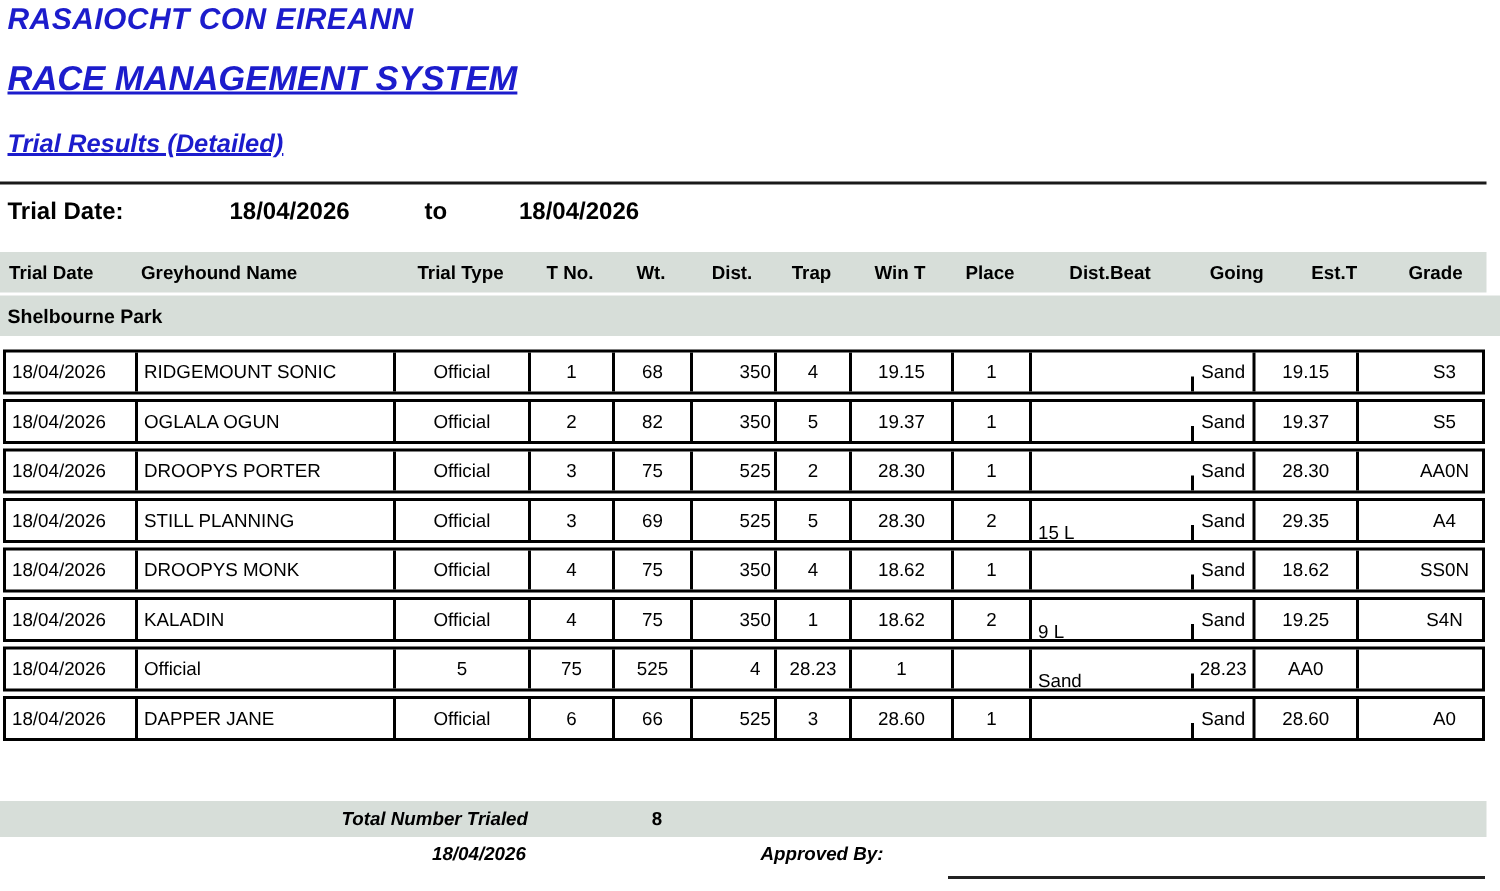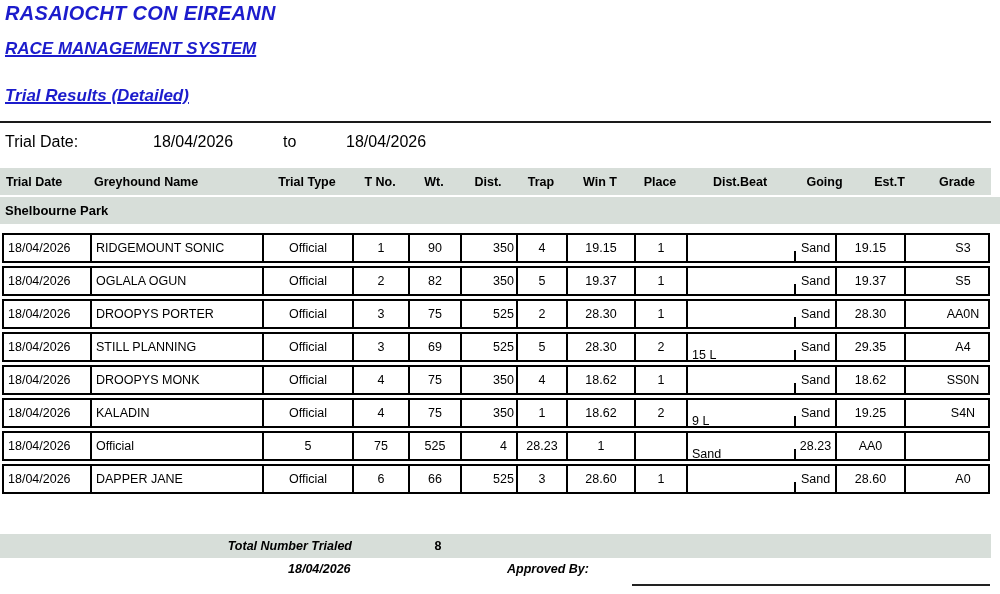--- a/index.html
+++ b/index.html
@@ -3,28 +3,28 @@
 <meta charset="utf-8">
 <style>
   html,body{margin:0;padding:0;background:#ffffff;}
   .page{position:relative;width:1000px;height:594px;background:#fff;
         font-family:"Liberation Sans",sans-serif;color:#000;overflow:hidden;}
 
   
   .title{position:absolute;left:5px;font-weight:bold;font-style:italic;
          color:var(--title-blue,#1c1ccc);white-space:nowrap;}
   .title.org{top:2px;font-size:20px;letter-spacing:.3px;}
-  .title.sys{top:39px;font-size:17px;text-decoration:underline;text-decoration-thickness:2px;}
+  .title.sys{top:39px;font-size:23px;text-decoration:underline;text-decoration-thickness:2px;}
   .title.rpt{top:86px;font-size:17px;text-decoration:underline;text-decoration-thickness:2px;}
 
   .rule{position:absolute;top:121px;left:0;width:991px;height:2px;background:#1a1a1a;}
 
   
   .filter-row{position:absolute;top:133px;left:0;width:100%;height:22px;
-              font-weight:normal;font-size:16px;}
+              font-weight:bold;font-size:16px;}
   .filter-row span{position:absolute;top:0;white-space:nowrap;}
   .f-label{left:5px;} .f-from{left:153px;} .f-to{left:283px;} .f-until{left:346px;}
 
   
   .band{position:absolute;left:0;width:991px;background:var(--band-gray,#d7ded9);}
   .head-band{top:168px;height:27px;}
   .group-band{top:197px;height:27px;padding-left:25px;}
   .group-band .group-label{position:absolute;left:5px;top:6px;font-weight:bold;font-size:13px;}
 
   
@@ -116,21 +116,21 @@
   <div class="band group-band">
     <span class="group-label">Shelbourne Park</span>
   </div>
 
   <div class="rows">
       <div class="trow">
         <div class="cell">18/04/2026</div>
         <div class="cell">RIDGEMOUNT SONIC</div>
         <div class="cell">Official</div>
         <div class="cell">1</div>
-        <div class="cell">90</div>
+        <div class="cell">68</div>
         <div class="cell">350</div>
         <div class="cell">4</div>
         <div class="cell">19.15</div>
         <div class="cell">1</div>
         <div class="cell"></div>
         <div class="cell">Sand</div>
         <div class="cell">19.15</div>
         <div class="cell">S3</div>
       </div>
       <div class="trow">

